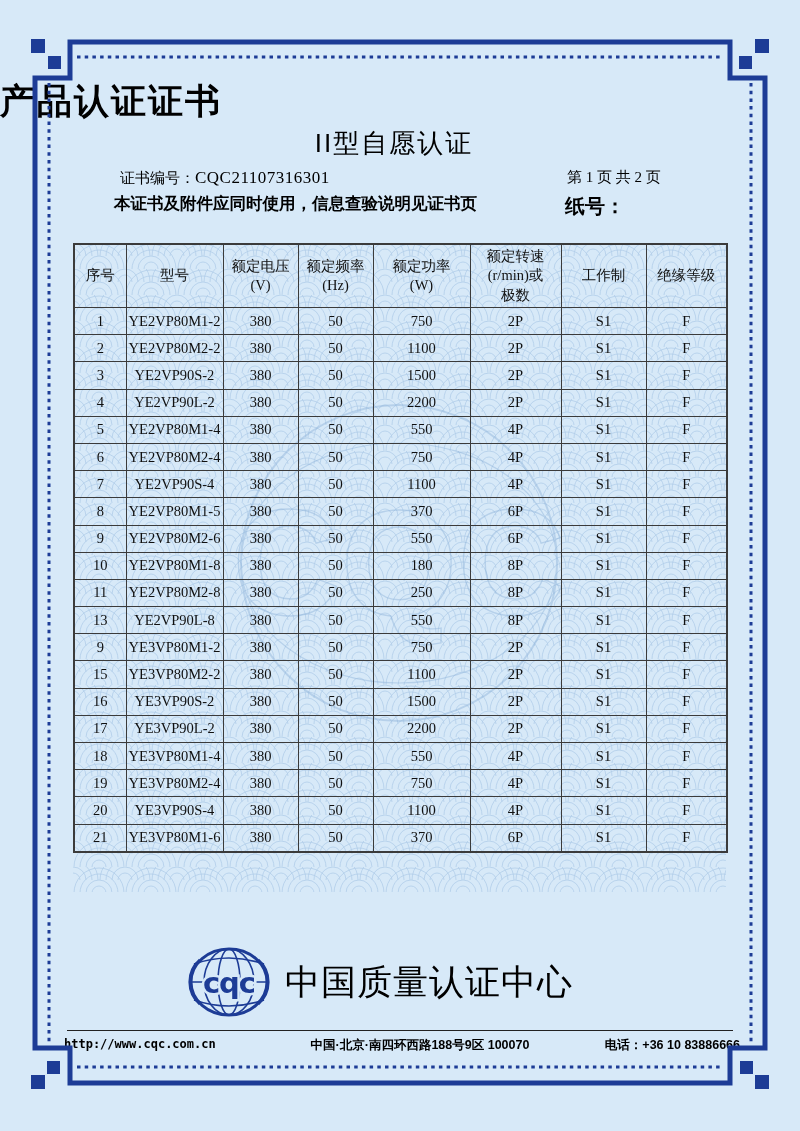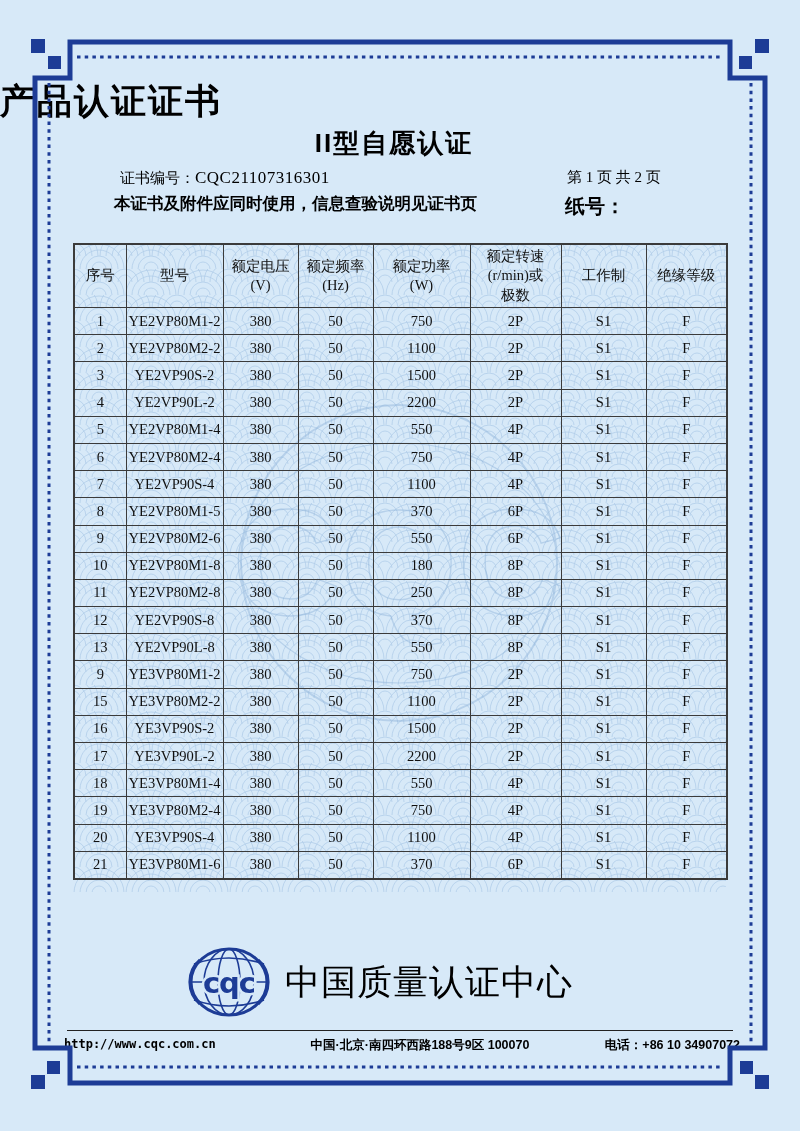--- a/index.html
+++ b/index.html
@@ -9,21 +9,21 @@
   body{width:800px;height:1131px;background:var(--bg);font-family:"Liberation Sans",sans-serif;overflow:hidden;}
   .page{position:relative;width:800px;height:1131px;background:var(--bg);}
   svg.frame{position:absolute;left:0;top:0;z-index:3;pointer-events:none;}
   .frame .st{stroke:var(--navy);fill:none;}
   .frame .dt line{stroke:var(--navy);}
   .frame .sq rect{fill:var(--navy);}
 
   .title{position:absolute;top:78px;left:0;width:800px;text-align:left;margin:0;
          font-size:35px;font-weight:bold;letter-spacing:2px;color:#000;z-index:2;}
   .subtitle{position:absolute;top:126px;left:0;width:788px;text-align:center;margin:0;
-         font-size:26px;font-weight:bold;letter-spacing:2px;color:#000;z-index:2;}
+         font-size:26px;font-weight:normal;letter-spacing:2px;color:#000;z-index:2;}
 
   .meta{position:absolute;left:0;top:0;width:800px;z-index:2;color:#000;}
   .cert-line{position:absolute;left:120px;top:168px;font-family:"Liberation Serif",serif;font-size:15px;}
   .cert-line .num{font-size:17px;letter-spacing:0.5px;}
   .page-info{position:absolute;left:567px;top:168px;font-family:"Liberation Serif",serif;font-size:15px;}
   .usage-note{position:absolute;left:114px;top:193px;font-size:16.5px;font-weight:bold;}
   .paper-no{position:absolute;left:565px;top:193px;font-size:20px;font-weight:bold;}
 
   .wm{position:absolute;left:73px;top:243px;width:653px;height:649px;z-index:0;}
 
@@ -251,30 +251,20 @@
           <td>11</td>
           <td>YE2VP80M2-8</td>
           <td>380</td>
           <td>50</td>
           <td>250</td>
           <td>8P</td>
           <td>S1</td>
           <td>F</td>
         </tr>
         <tr>
-          <td>12</td>
-          <td>YE2VP90S-8</td>
-          <td>380</td>
-          <td>50</td>
-          <td>370</td>
-          <td>8P</td>
-          <td>S1</td>
-          <td>F</td>
-        </tr>
-        <tr>
           <td>13</td>
           <td>YE2VP90L-8</td>
           <td>380</td>
           <td>50</td>
           <td>550</td>
           <td>8P</td>
           <td>S1</td>
           <td>F</td>
         </tr>
         <tr>
@@ -377,15 +367,15 @@
         <path d="M76 14 A29 29 0 0 1 76 58"></path>
       </g>
       <text class="lg-text" x="47" y="47" text-anchor="middle">cqc</text>
     </svg>
     <span class="org-name">中国质量认证中心</span>
   </div>
 
   <div class="foot-rule"></div>
   <a class="foot-web" href="#">http://www.cqc.com.cn</a>
   <div class="foot-addr">中国·北京·南四环西路188号9区  100070</div>
-  <div class="foot-phone">电话：+86 10 34907072</div>
+  <div class="foot-phone">电话：+36 10 83886666</div>
 
 </div>
 
 </body></html>

